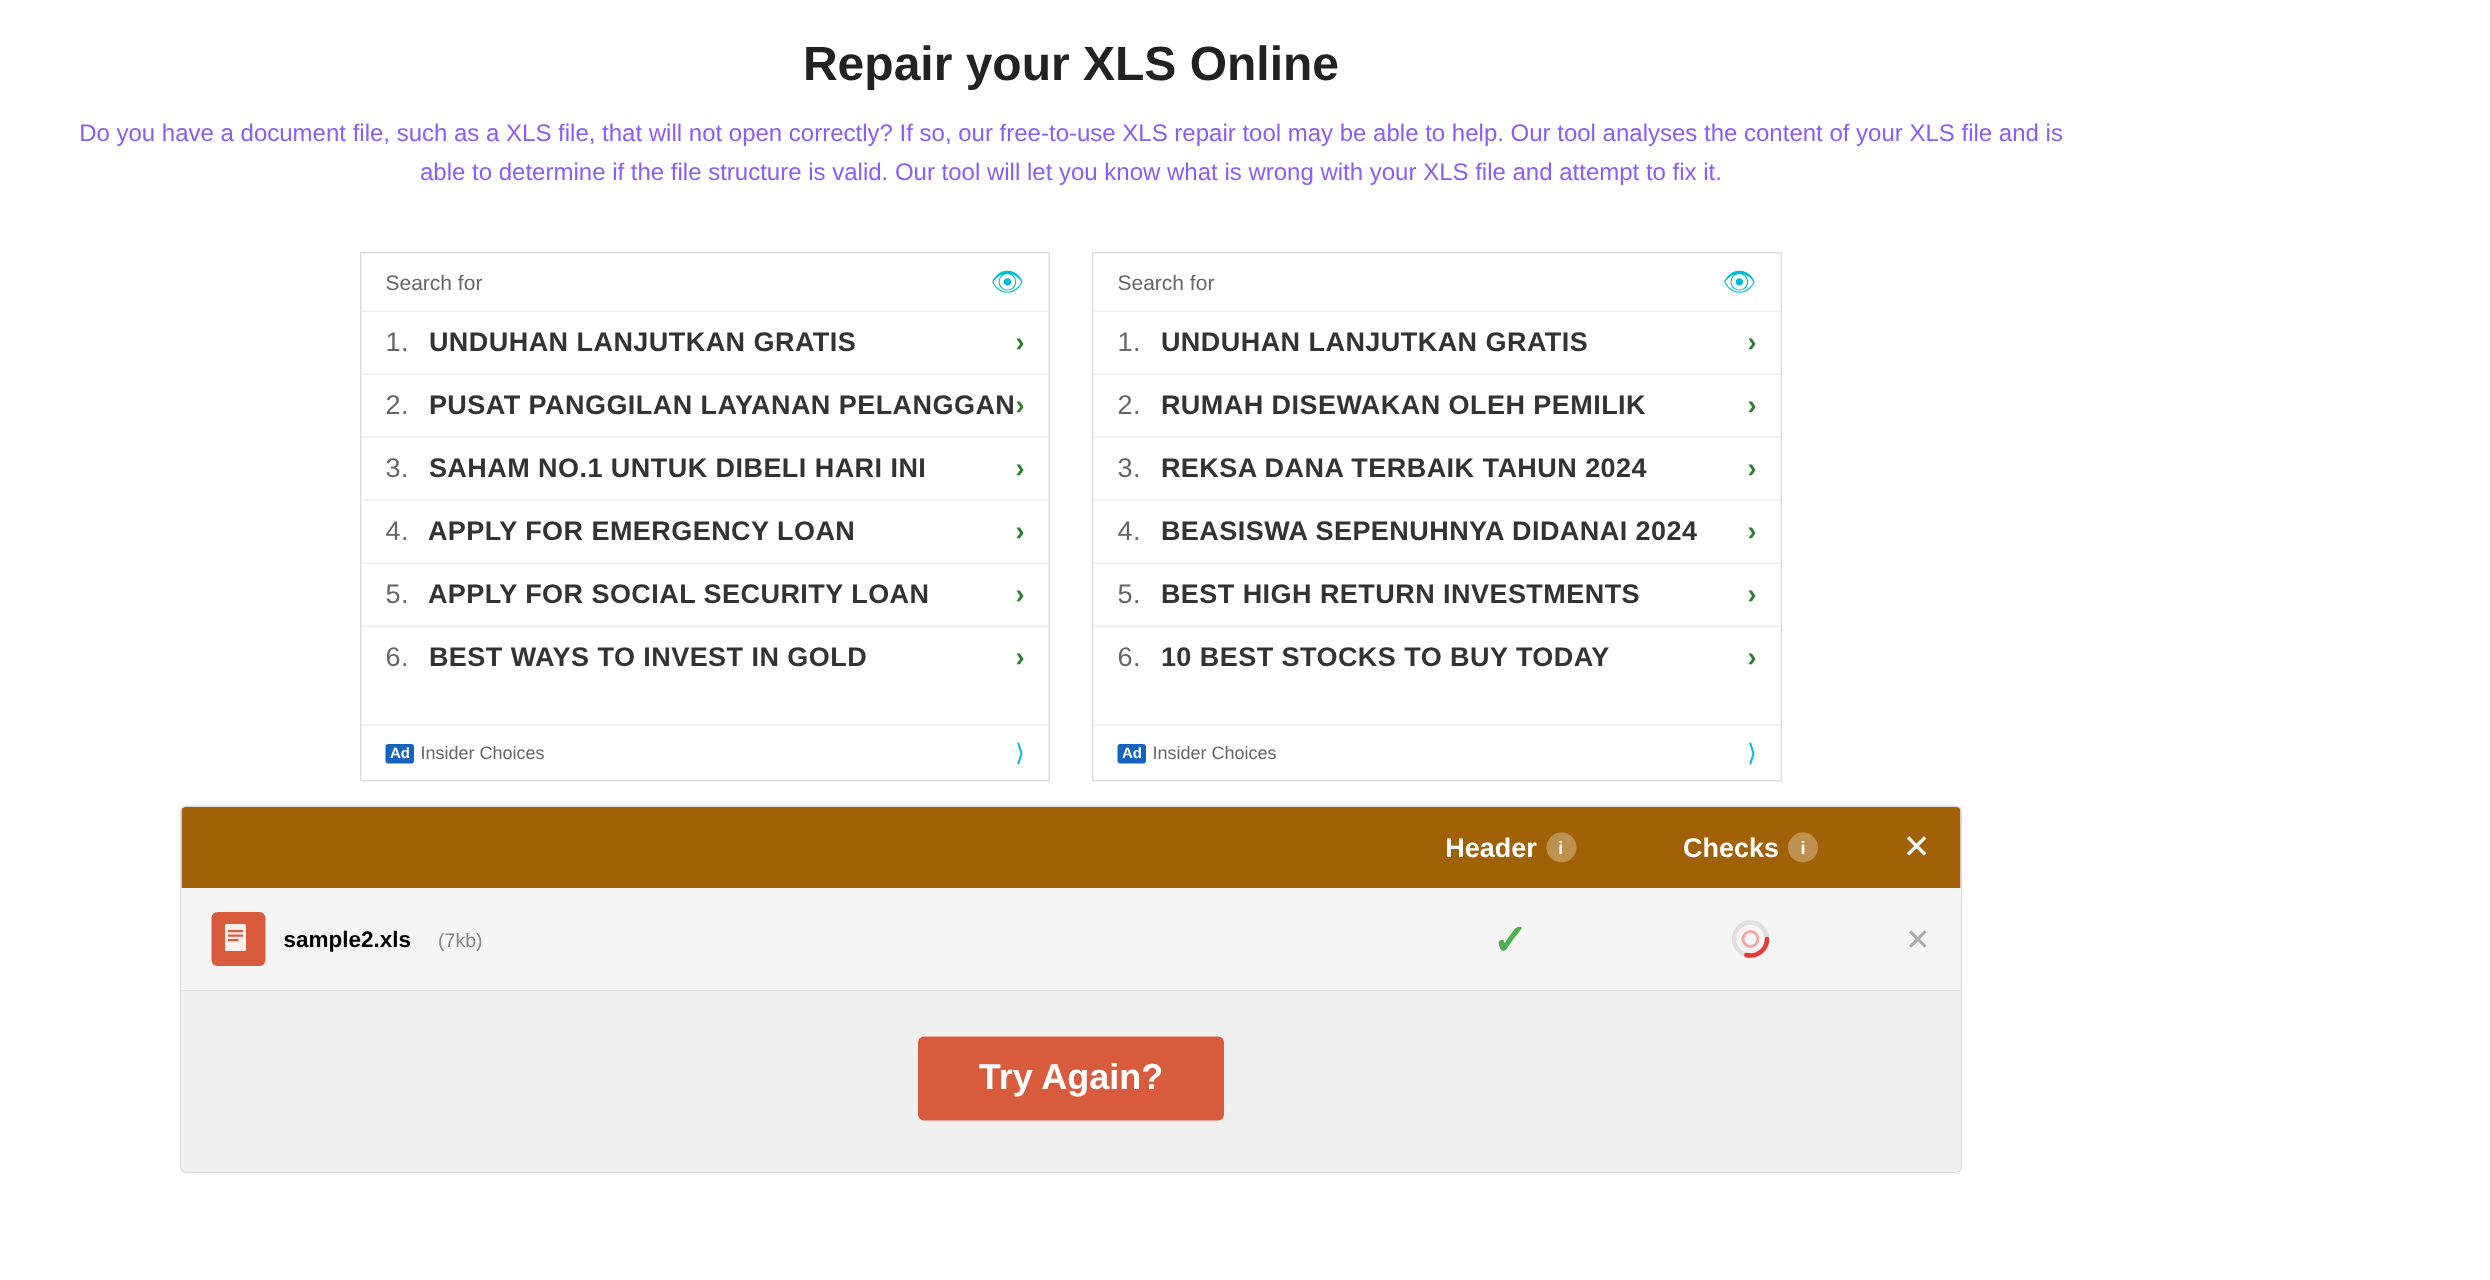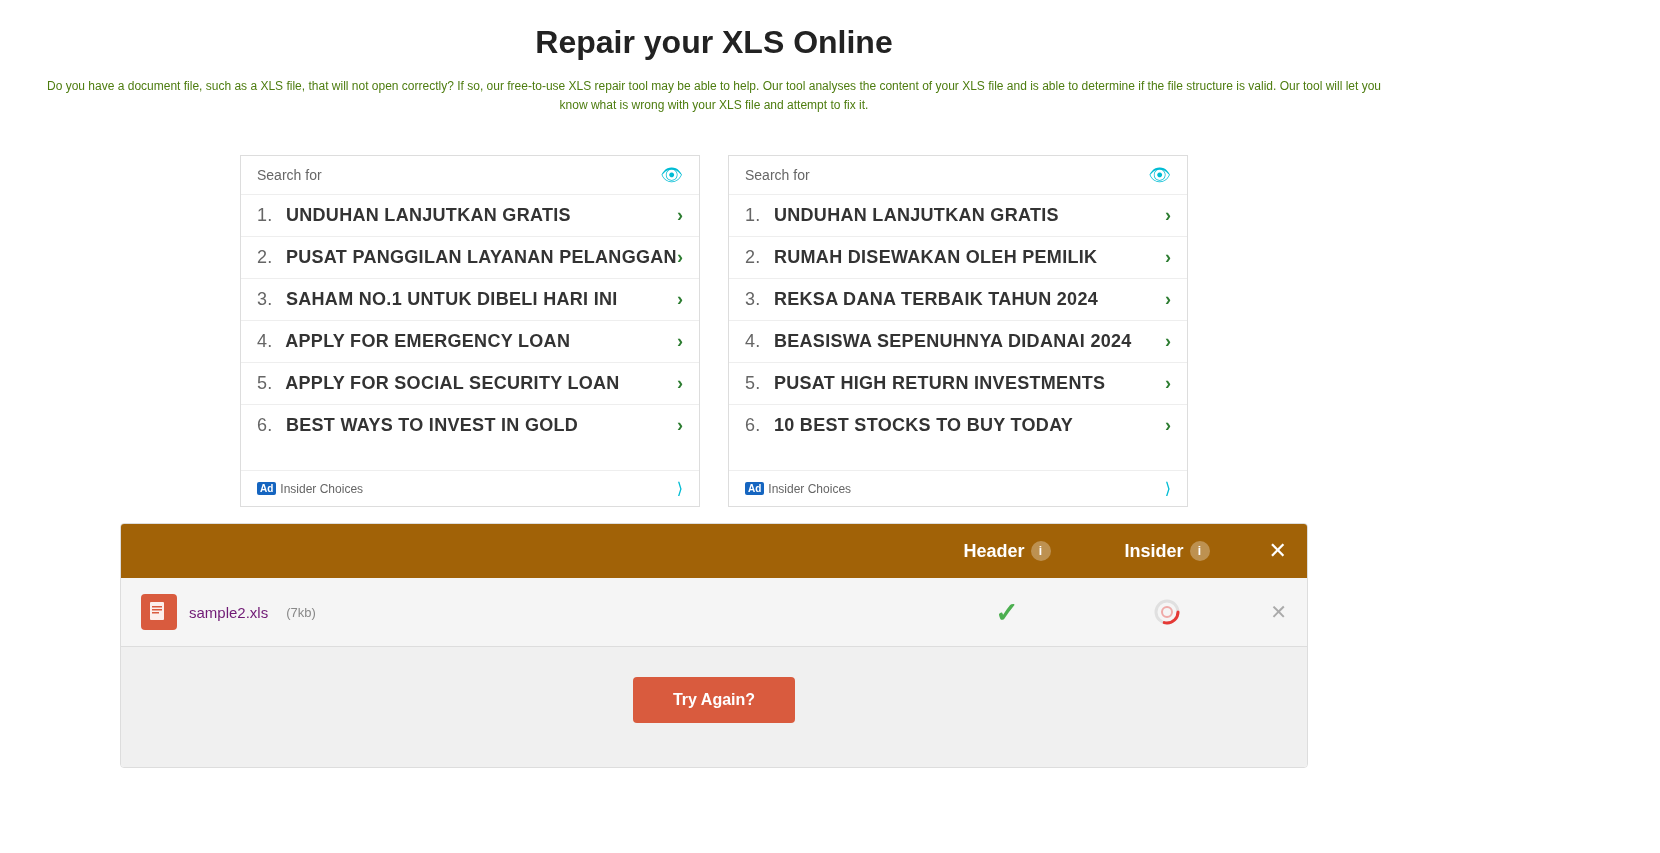--- a/index.html
+++ b/index.html
@@ -23,22 +23,22 @@
     }
 
     .main-title {
       font-size: 32px;
       font-weight: bold;
       color: #222;
       margin-bottom: 16px;
     }
 
     .main-description {
-      font-size: 12px;
-      color: #4d7c0f;
+      font-size: 16px;
+      color: #8b5cf6;
       max-width: 1400px;
       margin: 0 auto;
       line-height: 1.6;
     }
 
     
     .ad-panels {
       display: flex;
       gap: 28px;
       padding: 16px 240px;
@@ -209,22 +209,22 @@
       border-radius: 4px;
       display: flex;
       align-items: center;
       justify-content: center;
       color: #fff;
       font-size: 20px;
     }
 
     .file-name {
       font-size: 15px;
-      font-weight: normal;
-      color: #701a75;
+      font-weight: bold;
+      color: #000000;
     }
 
     .file-size {
       font-size: 13px;
       color: #888;
       margin-left: 6px;
     }
 
     .check-cell {
       width: 160px;
@@ -256,21 +256,21 @@
       min-height: 120px;
       align-items: flex-start;
       padding-top: 30px;
     }
 
     .try-again-btn {
       background: #d95b3e;
       color: #fff;
       border: none;
       padding: 14px 40px;
-      font-size: 16px;
+      font-size: 24px;
       font-weight: bold;
       border-radius: 4px;
       cursor: pointer;
     }
   </style>
 </head>
 <body>
 
 <div class="page-wrapper">
 
@@ -369,21 +369,21 @@
         <li class="ad-panel-item">
           <span class="ad-item-text">
             <span class="ad-item-num">4.</span>
             <span>BEASISWA SEPENUHNYA DIDANAI 2024</span>
           </span>
           <span class="arrow-icon">›</span>
         </li>
         <li class="ad-panel-item">
           <span class="ad-item-text">
             <span class="ad-item-num">5.</span>
-            <span>PUSAT HIGH RETURN INVESTMENTS</span>
+            <span>BEST HIGH RETURN INVESTMENTS</span>
           </span>
           <span class="arrow-icon">›</span>
         </li>
         <li class="ad-panel-item">
           <span class="ad-item-text">
             <span class="ad-item-num">6.</span>
             <span>10 BEST STOCKS TO BUY TODAY</span>
           </span>
           <span class="arrow-icon">›</span>
         </li>
@@ -401,21 +401,21 @@
 
   <div class="results-section">
 
     <div class="results-header">
       <div class="results-header-spacer"></div>
       <div class="results-header-cell">
         <span>Header</span>
         <span class="info-icon">i</span>
       </div>
       <div class="results-header-cell">
-        <span>Insider</span>
+        <span>Checks</span>
         <span class="info-icon">i</span>
       </div>
       <div class="close-header-btn">✕</div>
     </div>
 
     <div class="results-row">
       <div class="file-info">
         <div class="file-icon">
           <svg width="22" height="22" viewBox="0 0 22 22" fill="none">
             <rect x="2" y="1" width="14" height="18" rx="1" fill="white" opacity="0.9"></rect>

